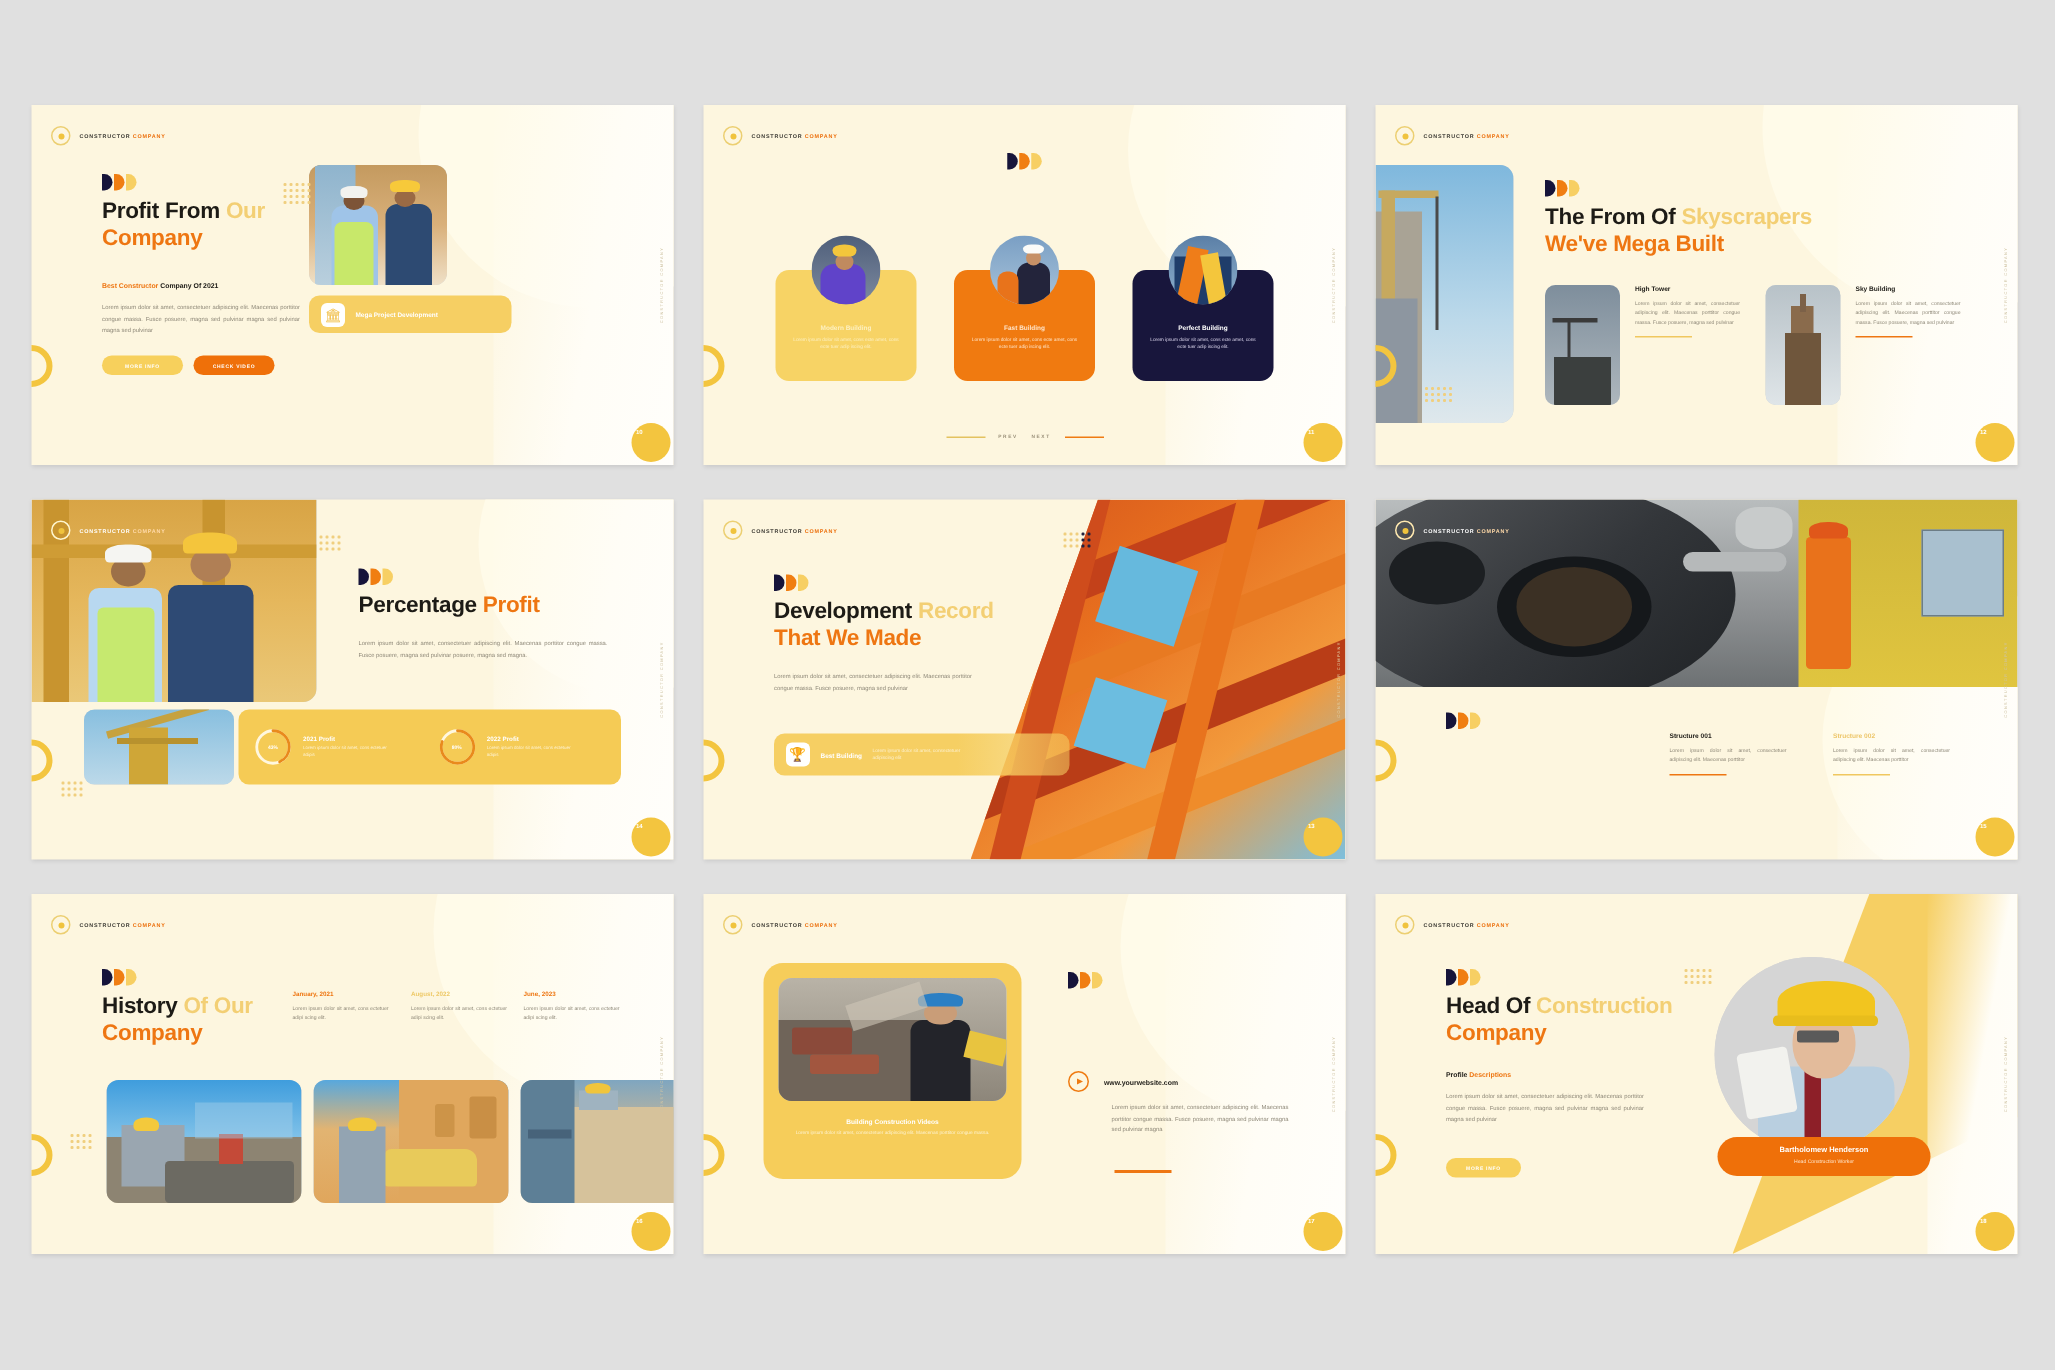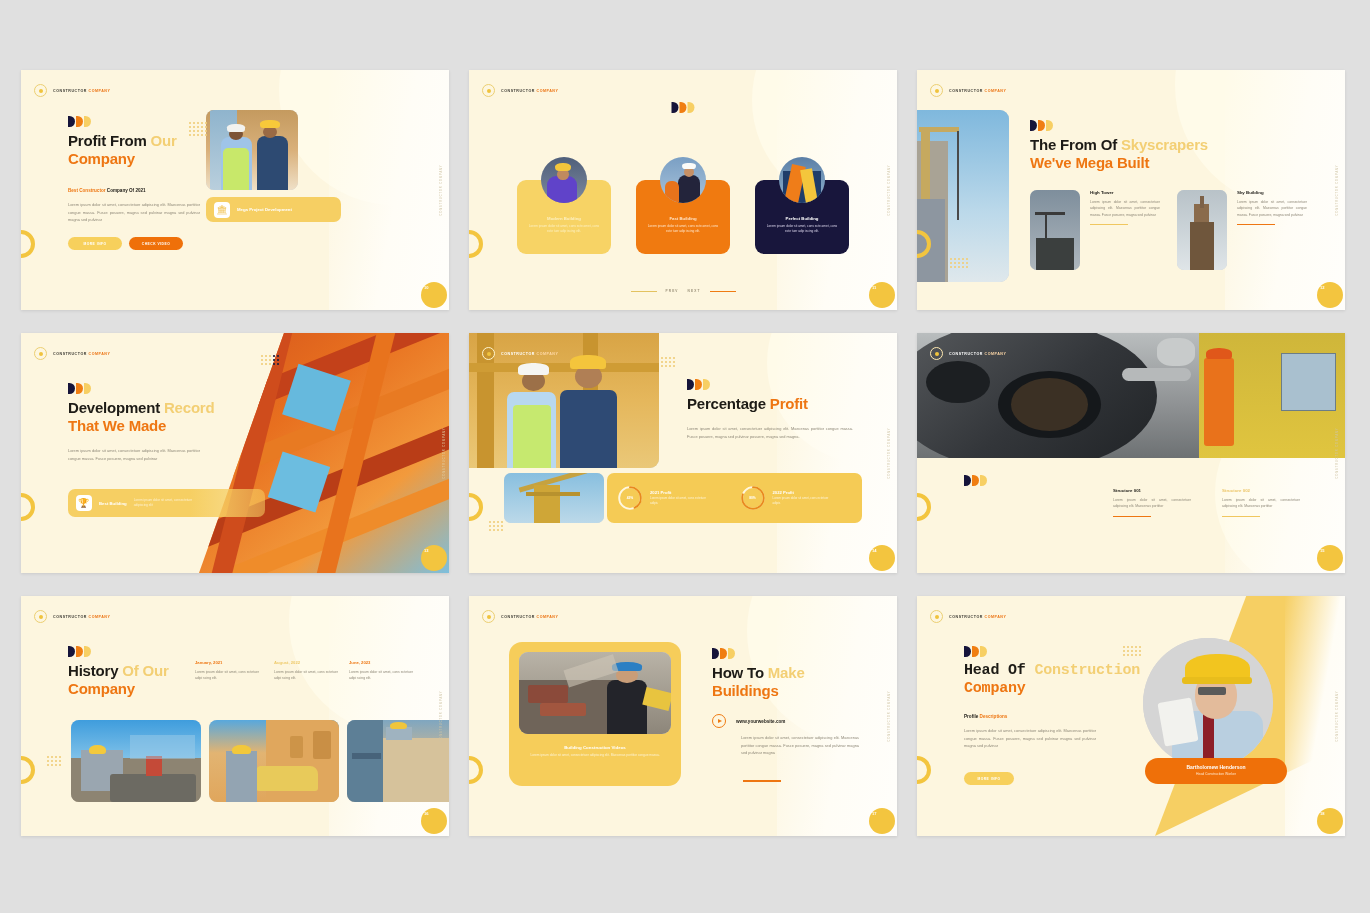--- a/index.html
+++ b/index.html
@@ -367,76 +367,20 @@
       <div style="position:absolute;left:45%;top:8%;width:8%;height:14%;background:#7c6148;"></div>
     </div>
     <div style="position:absolute;left:320px;top:120px;width:70px;">
       <div class="colt">Sky Building</div>
       <div class="colbody">Lorem ipsum dolor sit amet, consectetuer adipiscing elit. Maecenas porttitor congue massa. Fusce posuere, magna sed pulvinar</div>
       <div class="rule"></div>
     </div>
     <div class="leftdisc"></div>
     <div class="sidetext">CONSTRUCTOR COMPANY</div>
     <div class="pagenum">12</div>
-  </div>
-
-  <div class="slide">
-    <div class="brand">
-      <span class="brandmark">
-          <i></i>
-        </span>
-      <span class="brandtxt"><span class="b1">CONSTRUCTOR </span><span class="b2">COMPANY</span></span>
-    </div>
-
-    <div style="position:absolute;right:0;top:0;width:250px;height:240px;overflow:hidden;clip-path:polygon(34% 0,100% 0,100% 100%,0 100%);">
-      <div class="art" style="background:linear-gradient(140deg,#d4541c,#e8701f 35%,#f29a3c 70%,#7dbfdd);"></div>
-      <div style="position:absolute;left:-10%;top:8%;width:130%;height:9%;background:#c3411a;transform:rotate(-22deg);"></div>
-      <div style="position:absolute;left:-10%;top:34%;width:130%;height:8%;background:#e87a22;transform:rotate(-22deg);"></div>
-      <div style="position:absolute;left:-10%;top:58%;width:130%;height:9%;background:#b93d17;transform:rotate(-22deg);"></div>
-      <div style="position:absolute;left:-10%;top:80%;width:130%;height:8%;background:#ef8c2a;transform:rotate(-22deg);"></div>
-      <div style="position:absolute;left:16%;top:-10%;width:8%;height:130%;background:#cf4c1c;transform:rotate(14deg);"></div>
-      <div style="position:absolute;left:58%;top:-10%;width:7%;height:130%;background:#e8731d;transform:rotate(14deg);"></div>
-      <div style="position:absolute;left:36%;top:16%;width:22%;height:22%;background:#66b9dd;transform:rotate(18deg);"></div>
-      <div style="position:absolute;left:30%;top:52%;width:20%;height:20%;background:#6cbde0;transform:rotate(18deg);"></div>
-    </div>
-    <div class="dots dark" style="left:240px;top:22px;">
-      <i style="background:#f0cf7e"></i>
-        <i style="background:#f0cf7e"></i>
-        <i style="background:#f0cf7e"></i>
-        <i></i>
-        <i></i>
-        <i style="background:#f0cf7e"></i>
-        <i style="background:#f0cf7e"></i>
-        <i style="background:#f0cf7e"></i>
-        <i></i>
-        <i></i>
-        <i style="background:#f0cf7e"></i>
-        <i style="background:#f0cf7e"></i>
-        <i style="background:#f0cf7e"></i>
-        <i></i>
-        <i></i>
-    </div>
-    <div class="dlogo" style="position:absolute;left:47px;top:50px;">
-        <span class="d1"></span>
-        <span class="d2"></span>
-        <span class="d3"></span>
-      </div>
-    <div class="h1" style="position:absolute;left:47px;top:66px;width:210px;">
-      <span>Development </span><span class="lt">Record</span><br>
-      <span class="or">That We Made</span>
-    </div>
-    <div class="body" style="position:absolute;left:47px;top:114px;width:132px;">Lorem ipsum dolor sit amet, consectetuer adipiscing elit. Maecenas porttitor congue massa. Fusce posuere, magna sed pulvinar</div>
-    <div class="chip" style="left:47px;top:156px;width:197px;height:28px;background:linear-gradient(90deg,#f6cf63 0%,#f6cf63 62%,rgba(246,207,99,.55) 100%);">
-      <span class="chipicon">🏆</span>
-      <span style="font-size:4.3px;font-weight:bold;color:#fff;">Best Building</span>
-      <span style="font-size:3.2px;color:#fdf0cc;line-height:1.6;width:72px;">Lorem ipsum dolor sit amet, consectetuer adipiscing elit</span>
-    </div>
-    <div class="leftdisc"></div>
-    <div class="sidetext" style="right:3px;color:#e0cfa6;">CONSTRUCTOR COMPANY</div>
-    <div class="pagenum">13</div>
   </div>
 
   <div class="slide">
     <div class="bgblob" style="width:200px;height:200px;right:-70px;top:-70px;"></div>
     <div class="rightwhite"></div>
 
     <div class="ph" style="position:absolute;left:0;top:0;width:190px;height:135px;border-radius:0 0 9px 0;">
       <div class="art" style="background:linear-gradient(#d8a445,#e5b75c 50%,#eac878);"></div>
       <div style="position:absolute;left:4%;top:0;width:9%;height:100%;background:#c8942f;"></div>
       <div style="position:absolute;left:60%;top:0;width:8%;height:100%;background:#c8942f;"></div>
@@ -528,20 +472,76 @@
         <i></i>
         <i></i>
         <i></i>
     </div>
     <div class="leftdisc"></div>
     <div class="sidetext">CONSTRUCTOR COMPANY</div>
     <div class="pagenum">14</div>
   </div>
 
   <div class="slide">
+    <div class="brand">
+      <span class="brandmark">
+          <i></i>
+        </span>
+      <span class="brandtxt"><span class="b1">CONSTRUCTOR </span><span class="b2">COMPANY</span></span>
+    </div>
+
+    <div style="position:absolute;right:0;top:0;width:250px;height:240px;overflow:hidden;clip-path:polygon(34% 0,100% 0,100% 100%,0 100%);">
+      <div class="art" style="background:linear-gradient(140deg,#d4541c,#e8701f 35%,#f29a3c 70%,#7dbfdd);"></div>
+      <div style="position:absolute;left:-10%;top:8%;width:130%;height:9%;background:#c3411a;transform:rotate(-22deg);"></div>
+      <div style="position:absolute;left:-10%;top:34%;width:130%;height:8%;background:#e87a22;transform:rotate(-22deg);"></div>
+      <div style="position:absolute;left:-10%;top:58%;width:130%;height:9%;background:#b93d17;transform:rotate(-22deg);"></div>
+      <div style="position:absolute;left:-10%;top:80%;width:130%;height:8%;background:#ef8c2a;transform:rotate(-22deg);"></div>
+      <div style="position:absolute;left:16%;top:-10%;width:8%;height:130%;background:#cf4c1c;transform:rotate(14deg);"></div>
+      <div style="position:absolute;left:58%;top:-10%;width:7%;height:130%;background:#e8731d;transform:rotate(14deg);"></div>
+      <div style="position:absolute;left:36%;top:16%;width:22%;height:22%;background:#66b9dd;transform:rotate(18deg);"></div>
+      <div style="position:absolute;left:30%;top:52%;width:20%;height:20%;background:#6cbde0;transform:rotate(18deg);"></div>
+    </div>
+    <div class="dots dark" style="left:240px;top:22px;">
+      <i style="background:#f0cf7e"></i>
+        <i style="background:#f0cf7e"></i>
+        <i style="background:#f0cf7e"></i>
+        <i></i>
+        <i></i>
+        <i style="background:#f0cf7e"></i>
+        <i style="background:#f0cf7e"></i>
+        <i style="background:#f0cf7e"></i>
+        <i></i>
+        <i></i>
+        <i style="background:#f0cf7e"></i>
+        <i style="background:#f0cf7e"></i>
+        <i style="background:#f0cf7e"></i>
+        <i></i>
+        <i></i>
+    </div>
+    <div class="dlogo" style="position:absolute;left:47px;top:50px;">
+        <span class="d1"></span>
+        <span class="d2"></span>
+        <span class="d3"></span>
+      </div>
+    <div class="h1" style="position:absolute;left:47px;top:66px;width:210px;">
+      <span>Development </span><span class="lt">Record</span><br>
+      <span class="or">That We Made</span>
+    </div>
+    <div class="body" style="position:absolute;left:47px;top:114px;width:132px;">Lorem ipsum dolor sit amet, consectetuer adipiscing elit. Maecenas porttitor congue massa. Fusce posuere, magna sed pulvinar</div>
+    <div class="chip" style="left:47px;top:156px;width:197px;height:28px;background:linear-gradient(90deg,#f6cf63 0%,#f6cf63 62%,rgba(246,207,99,.55) 100%);">
+      <span class="chipicon">🏆</span>
+      <span style="font-size:4.3px;font-weight:bold;color:#fff;">Best Building</span>
+      <span style="font-size:3.2px;color:#fdf0cc;line-height:1.6;width:72px;">Lorem ipsum dolor sit amet, consectetuer adipiscing elit</span>
+    </div>
+    <div class="leftdisc"></div>
+    <div class="sidetext" style="right:3px;color:#e0cfa6;">CONSTRUCTOR COMPANY</div>
+    <div class="pagenum">13</div>
+  </div>
+
+  <div class="slide">
     <div class="bgblob" style="width:200px;height:200px;right:-70px;top:60px;"></div>
     <div class="rightwhite" style="top:125px;height:115px;"></div>
 
     <div class="ph" style="position:absolute;left:0;top:0;width:428px;height:125px;">
       <div class="art" style="background:linear-gradient(#b9bdbe,#8d9092 60%,#6d7173);"></div>
       <div style="position:absolute;right:0;top:0;width:34%;height:100%;background:linear-gradient(#cfb63a,#e0c53f);"></div>
       <div style="position:absolute;right:2%;top:16%;width:13%;height:46%;background:#a9c0cf;border:1.6px solid #6c7d86;"></div>
       <div style="position:absolute;left:-6%;top:-10%;width:62%;height:120%;border-radius:50%;background:linear-gradient(140deg,#5a5d60,#33363a 55%,#1f2225);"></div>
       <div style="position:absolute;left:19%;top:30%;width:24%;height:54%;border-radius:50%;background:#15181b;"></div>
       <div style="position:absolute;left:22%;top:36%;width:18%;height:42%;border-radius:50%;background:#3b3024;"></div>
@@ -675,24 +675,20 @@
         <div style="position:absolute;left:30%;top:12%;width:34%;height:22%;background:#cfc7b8;opacity:.6;transform:rotate(-18deg);"></div>
       </div>
       <div style="font-size:4.4px;font-weight:bold;color:#fff;text-align:center;margin-top:11px;">Building Construction Videos</div>
       <div style="font-size:3.2px;color:#fdf2d0;text-align:center;line-height:1.75;margin-top:3px;padding:0 8px;">Lorem ipsum dolor sit amet, consectetuer adipiscing elit. Maecenas porttitor congue massa.</div>
     </div>
     <div class="dlogo" style="position:absolute;left:243px;top:52px;">
         <span class="d1"></span>
         <span class="d2"></span>
         <span class="d3"></span>
       </div>
-    <div class="h1" style="position:absolute;left:243px;top:68px;width:170px;">
-      <span>How To </span><span class="lt">Make</span><br>
-      <span class="or">Buildings</span>
-    </div>
     <div style="position:absolute;left:243px;top:118px;display:flex;align-items:center;gap:10px;">
       <span class="playicon">
           <b></b>
         </span>
       <span style="font-size:4.6px;font-weight:bold;color:#1d1b16;">www.yourwebsite.com</span>
     </div>
     <div class="body" style="position:absolute;left:272px;top:138px;width:118px;">Lorem ipsum dolor sit amet, consectetuer adipiscing elit. Maecenas porttitor congue massa. Fusce posuere, magna sed pulvinar magna sed pulvinar magna</div>
     <div style="position:absolute;left:274px;top:184px;width:38px;height:1.8px;background:#ee7612;"></div>
     <div class="leftdisc"></div>
     <div class="sidetext">CONSTRUCTOR COMPANY</div>
@@ -706,21 +702,21 @@
       <span class="brandmark">
           <i></i>
         </span>
       <span class="brandtxt"><span class="b1">CONSTRUCTOR </span><span class="b2">COMPANY</span></span>
     </div>
     <div class="dlogo" style="position:absolute;left:47px;top:50px;">
         <span class="d1"></span>
         <span class="d2"></span>
         <span class="d3"></span>
       </div>
-    <div class="h1" style="position:absolute;left:47px;top:66px;width:180px;font-family:Liberation Mono, monospace;">
+    <div class="h1" style="position:absolute;left:47px;top:66px;width:180px;">
       <span>Head Of </span><span class="lt">Construction</span><br>
       <span class="or">Company</span>
     </div>
     <div class="sub" style="position:absolute;left:47px;top:118px;">
       <span>Profile </span><span style="color:#ee7612">Descriptions</span>
     </div>
     <div class="body" style="position:absolute;left:47px;top:131px;width:132px;">Lorem ipsum dolor sit amet, consectetuer adipiscing elit. Maecenas porttitor congue massa. Fusce posuere, magna sed pulvinar magna sed pulvinar magna sed pulvinar</div>
     <div class="btn light" style="position:absolute;left:47px;top:176px;width:50px;height:13px;">MORE INFO</div>
 
     <div style="position:absolute;left:226px;top:42px;width:130px;height:130px;border-radius:50%;overflow:hidden;background:#d3d3d3;">

